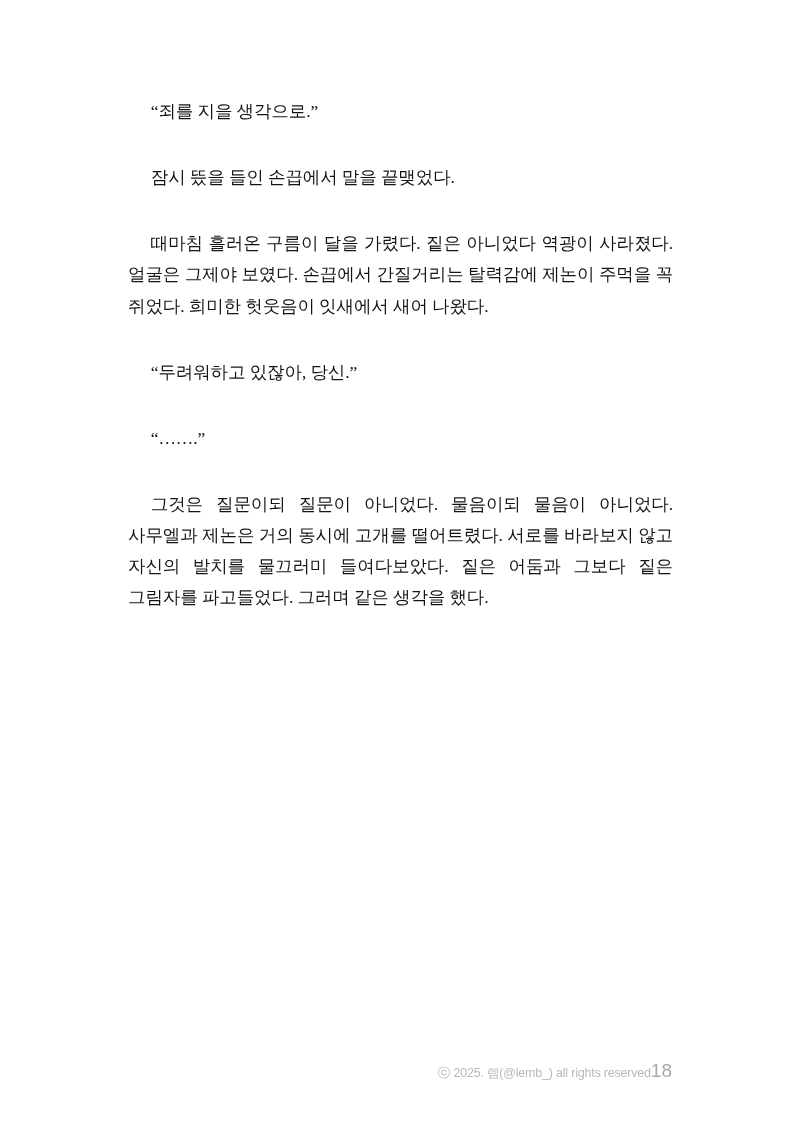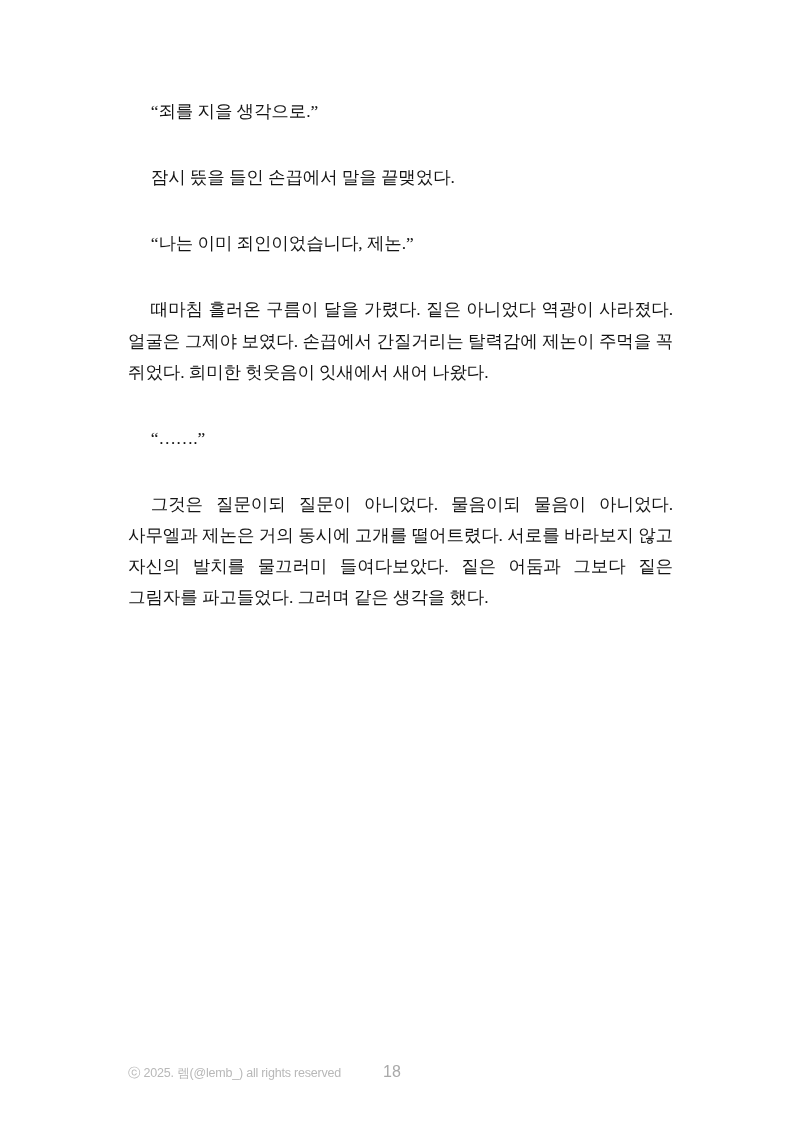--- a/index.html
+++ b/index.html
@@ -47,45 +47,44 @@
   p.para:last-child {
     margin-bottom: 16px;
   }
   .footer {
     position: absolute;
     left: 128px;
     right: 128px;
     bottom: 62px;
     display: flex;
     align-items: baseline;
-    justify-content: flex-start;
+    justify-content: flex-end;
     font-family: "Liberation Sans", sans-serif;
-    gap: 42px;
   }
   .copyright {
     font-size: 12.5px;
     color: #b8b8b8;
     letter-spacing: -0.2px;
   }
   .page-number {
-    font-size: 16px;
+    font-size: 19px;
     color: #a9a9a9;
     letter-spacing: 0;
   }
 </style>
 </head>
 <body>
 
 <div class="page">
 
   <div class="content">
     <p class="para indent">“죄를 지을 생각으로.”</p>
     <p class="para indent">잠시 뜼을 들인 손끕에서 말을 끝맺었다.</p>
-    <p class="para indent">“나는 이미 죄인이었습니다, 제논.”</p>
     <p class="para indent">때마침 흘러온 구름이 달을 가렸다. 짙은 아니었다 역광이 사라졌다. 얼굴은 그제야 보였다. 손끕에서 간질거리는 탈력감에 제논이 주먹을 꼭 쥐었다. 희미한 헛웃음이 잇새에서 새어 나왔다.</p>
+    <p class="para indent">“두려워하고 있잖아, 당신.”</p>
     <p class="para indent">“…….”</p>
     <p class="para indent">그것은 질문이되 질문이 아니었다. 물음이되 물음이 아니었다. 사무엘과 제논은 거의 동시에 고개를 떨어트렸다. 서로를 바라보지 않고 자신의 발치를 물끄러미 들여다보았다. 짙은 어둠과 그보다 짙은 그림자를 파고들었다. 그러며 같은 생각을 했다.</p>
   </div>
 
   <div class="footer">
     <span class="copyright">ⓒ 2025. 렘(@lemb_) all rights reserved</span>
     <span class="page-number">18</span>
   </div>
 
 </div>

